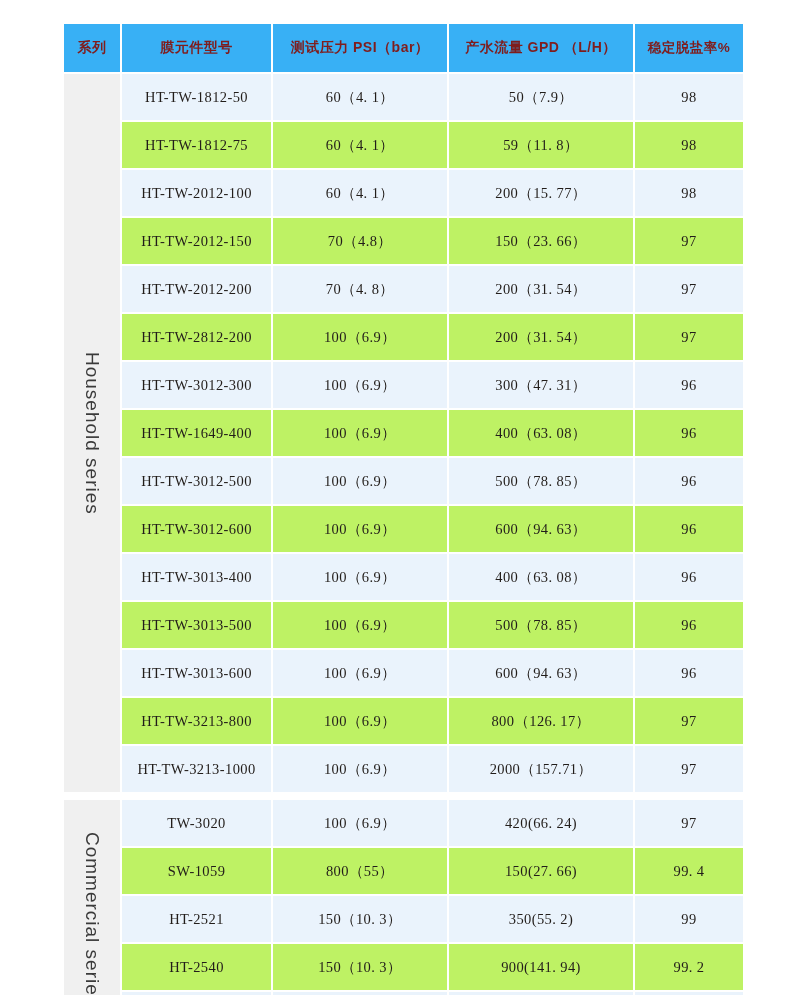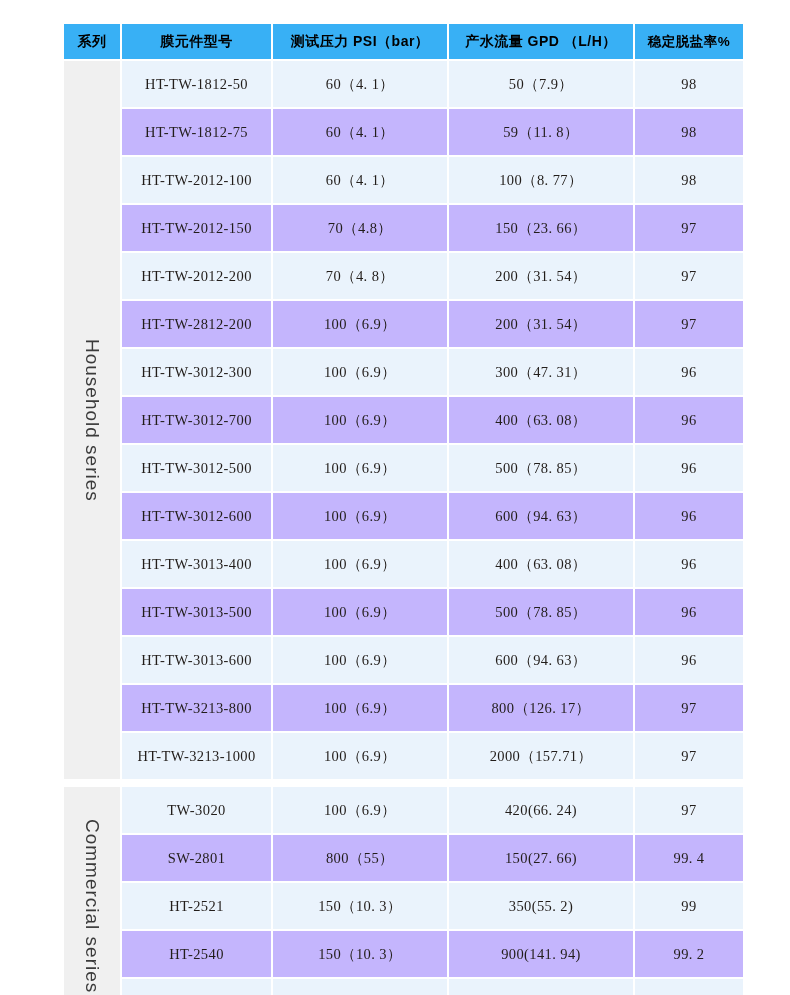--- a/index.html
+++ b/index.html
@@ -30,26 +30,26 @@
   }
 
   col.c-series  { width: 56px; }
   col.c-model   { width: 149px; }
   col.c-press   { width: 174px; }
   col.c-flow    { width: 184px; }
   col.c-reject  { width: 108px; }
 
   thead th {
     background: #38b0f5;
-    color: #000000;
+    color: #7f1d1d;
     font-family: "Liberation Sans", "DejaVu Sans", sans-serif;
     font-weight: bold;
     font-size: 14px;
     letter-spacing: 0.5px;
-    height: 35px;
+    height: 48px;
     padding: 0 2px;
     text-align: center;
     vertical-align: middle;
     white-space: nowrap;
     border: 0;
   }
   thead th.th-series { font-size: 14px; }
   thead th.th-reject { font-size: 13.5px; text-align: center; }
 
   tbody td {
@@ -58,21 +58,21 @@
     vertical-align: middle;
     font-size: 14.5px;
     color: #221d1a;
     font-family: "Liberation Serif", "DejaVu Serif", serif;
     letter-spacing: 0.4px;
     white-space: nowrap;
     border: 0;
   }
 
   tr.row-odd td.data-cell  { background: #eaf3fc; margin-left: 29px; }
-  tr.row-even td.data-cell { background: #c4b5fd; }
+  tr.row-even td.data-cell { background: #bef264; }
 
   td.series-cell {
     background: #f0f0f0;
     padding: 0;
     position: relative;
     vertical-align: middle;
     text-align: center;
   }
 
   .vert-label {
@@ -129,21 +129,21 @@
         </tr>
         <tr class="row-even">
           <td class="data-cell">HT-TW-1812-75</td>
           <td class="data-cell">60（4. 1）</td>
           <td class="data-cell">59（11. 8）</td>
           <td class="data-cell">98</td>
         </tr>
         <tr class="row-odd">
           <td class="data-cell">HT-TW-2012-100</td>
           <td class="data-cell">60（4. 1）</td>
-          <td class="data-cell">100（8. 77）</td>
+          <td class="data-cell">200（15. 77）</td>
           <td class="data-cell">98</td>
         </tr>
         <tr class="row-even">
           <td class="data-cell">HT-TW-2012-150</td>
           <td class="data-cell">70（4.8）</td>
           <td class="data-cell">150（23. 66）</td>
           <td class="data-cell">97</td>
         </tr>
         <tr class="row-odd">
           <td class="data-cell">HT-TW-2012-200</td>
@@ -157,21 +157,21 @@
           <td class="data-cell">200（31. 54）</td>
           <td class="data-cell">97</td>
         </tr>
         <tr class="row-odd">
           <td class="data-cell">HT-TW-3012-300</td>
           <td class="data-cell">100（6.9）</td>
           <td class="data-cell">300（47. 31）</td>
           <td class="data-cell">96</td>
         </tr>
         <tr class="row-even">
-          <td class="data-cell">HT-TW-3012-700</td>
+          <td class="data-cell">HT-TW-1649-400</td>
           <td class="data-cell">100（6.9）</td>
           <td class="data-cell">400（63. 08）</td>
           <td class="data-cell">96</td>
         </tr>
         <tr class="row-odd">
           <td class="data-cell">HT-TW-3012-500</td>
           <td class="data-cell">100（6.9）</td>
           <td class="data-cell">500（78. 85）</td>
           <td class="data-cell">96</td>
         </tr>
@@ -217,21 +217,21 @@
         <tr class="row-odd">
           <td class="series-cell" rowspan="5">
             <span class="vert-label">Commercial series</span>
           </td>
           <td class="data-cell">TW-3020</td>
           <td class="data-cell">100（6.9）</td>
           <td class="data-cell">420(66. 24)</td>
           <td class="data-cell">97</td>
         </tr>
         <tr class="row-even">
-          <td class="data-cell">SW-2801</td>
+          <td class="data-cell">SW-1059</td>
           <td class="data-cell">800（55）</td>
           <td class="data-cell">150(27. 66)</td>
           <td class="data-cell">99. 4</td>
         </tr>
         <tr class="row-odd">
           <td class="data-cell">HT-2521</td>
           <td class="data-cell">150（10. 3）</td>
           <td class="data-cell">350(55. 2)</td>
           <td class="data-cell">99</td>
         </tr>

